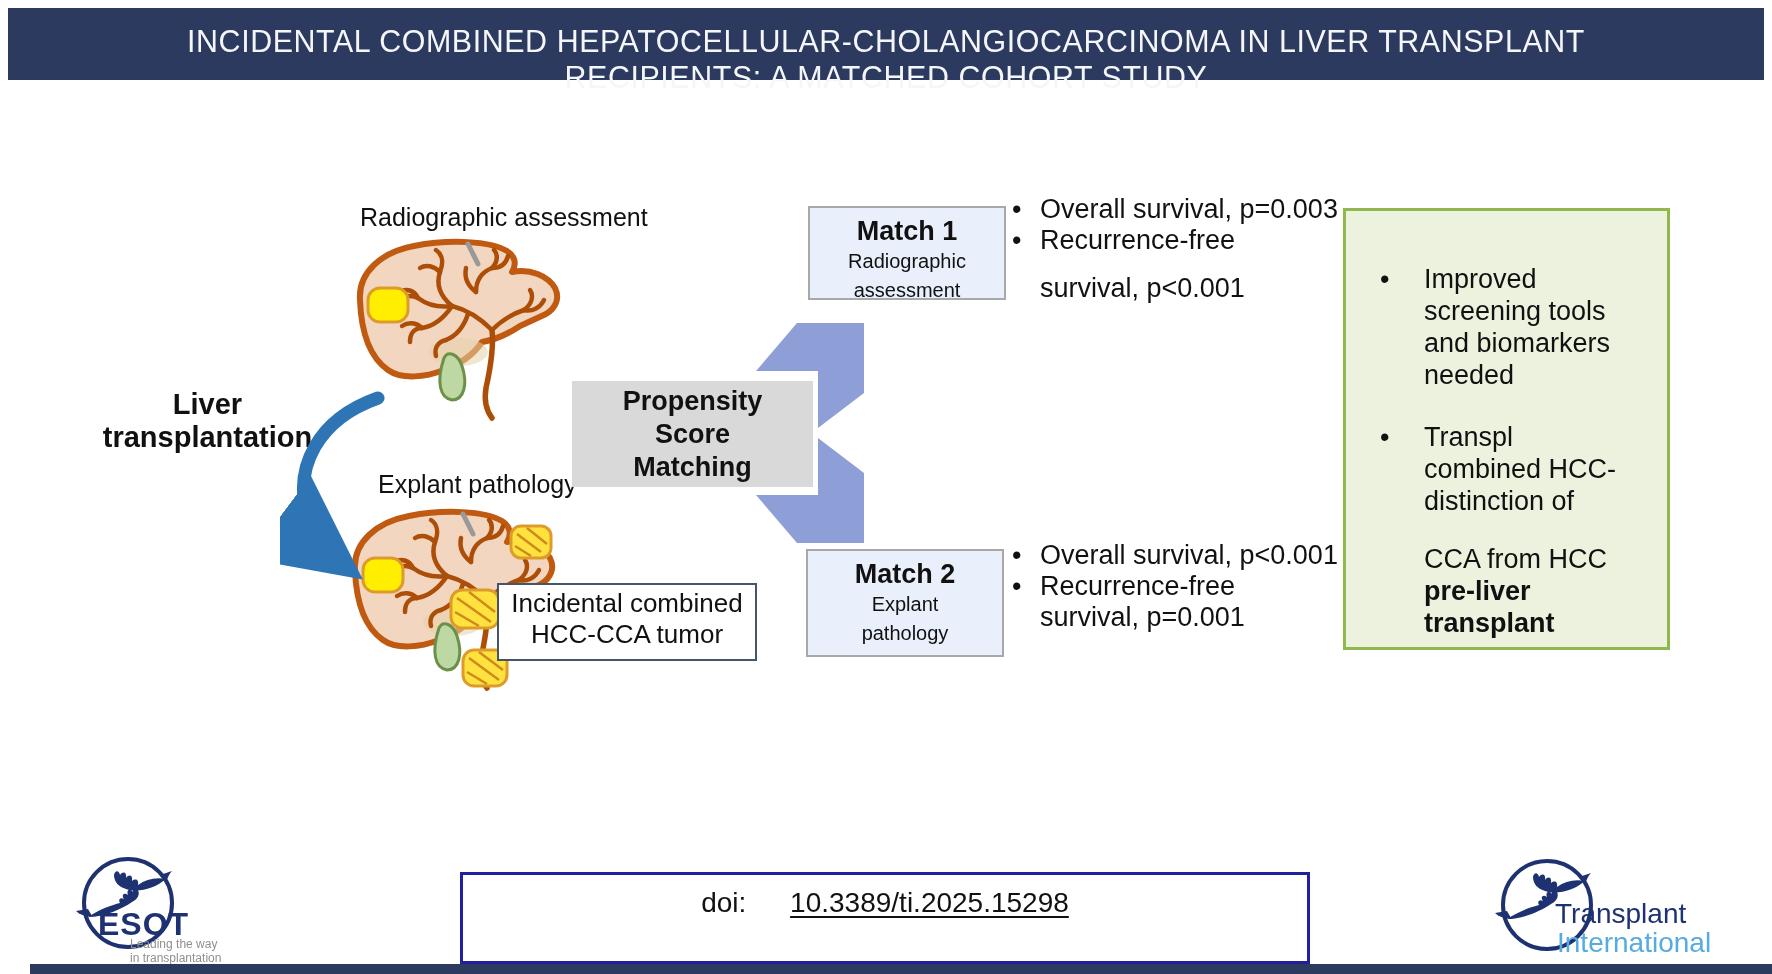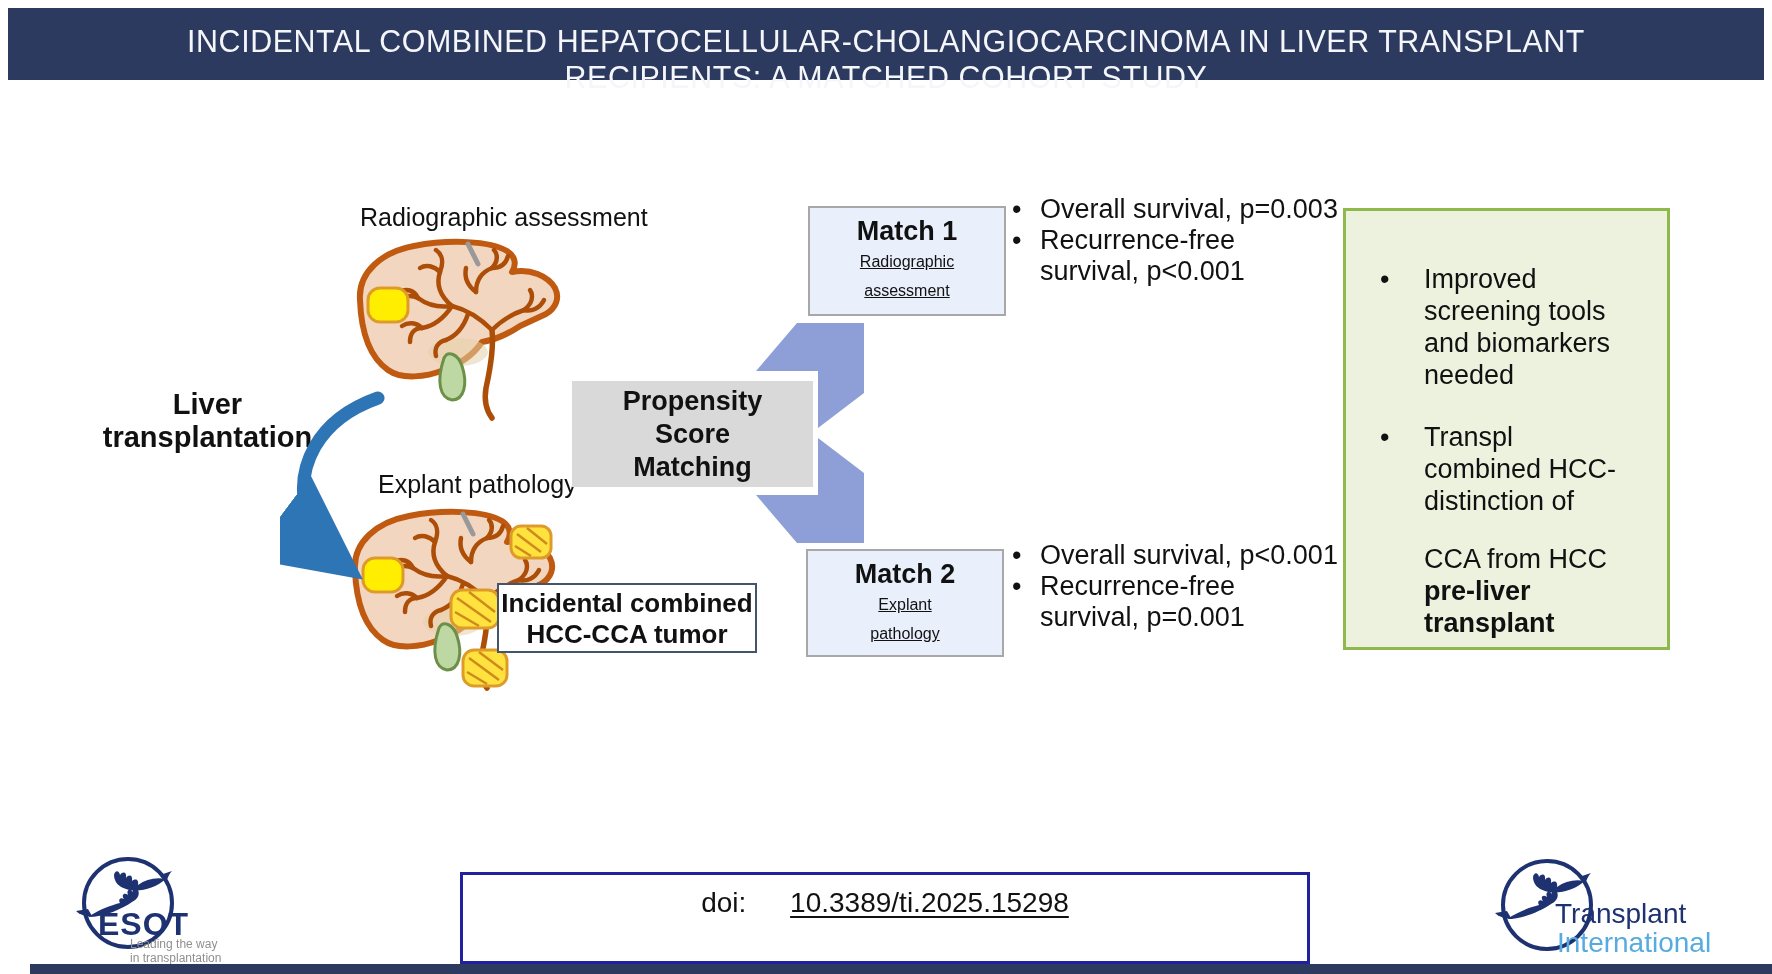--- a/index.html
+++ b/index.html
@@ -44,39 +44,39 @@
     background:var(--gray-box);color:var(--text-black);font-weight:bold;
     font-size:27px;line-height:33px;text-align:center;padding-top:4px;
   }
 
   .match-box{
     position:absolute;width:198px;background:var(--box-blue-fill);
     border:2px solid var(--box-border-gray);text-align:center;color:var(--text-black);
     padding-top:8px;
   }
   .match-box .mtitle{font-weight:bold;font-size:27px;line-height:31px;}
-  .match-box .msub{font-size:16px;line-height:29px;text-decoration:underline;}
+  .match-box .msub{font-size:20px;line-height:29px;}
 
   .bullets{position:absolute;width:350px;color:var(--text-black);}
   .bullets .bi{display:flex;font-size:27px;line-height:31px;}
   .bullets .dot{width:28px;flex:0 0 28px;}
   .bullets .bl{white-space:nowrap;}
 
   .green-box{
     position:absolute;left:1343px;top:208px;width:327px;height:442px;
     background:var(--green-fill);border:3px solid var(--green-border);
     padding:52px 0 0 34px;color:var(--text-black);
   }
   .green-box .gi{display:flex;font-size:27px;line-height:32px;margin-bottom:30px;}
   .green-box .dot{width:44px;flex:0 0 44px;}
 
   .incidental{
-    position:absolute;left:497px;top:583px;width:260px;height:70px;
+    position:absolute;left:497px;top:583px;width:260px;height:78px;
     background:#ffffff;border:2px solid var(--incidental-border);
-    text-align:center;color:var(--text-black);font-size:26px;line-height:31px;padding-top:3px;font-weight:bold;
+    text-align:center;color:var(--text-black);font-size:26px;line-height:31px;padding-top:3px;
   }
 
   .citation{
     position:absolute;left:460px;top:872px;width:850px;height:92px;
     background:#ffffff;border:3px solid var(--citation-border);
     text-align:center;color:var(--text-black);font-size:28px;padding-top:9px;
   }
   .citation .row{line-height:37px;}
   .citation .it{font-style:italic;}
   .citation .doi{text-decoration:underline;text-underline-offset:4px;margin-left:36px;}
@@ -174,35 +174,35 @@
     <div>Propensity</div>
     <div>Score</div>
     <div>Matching</div>
   </div>
 
   <svg class="abs" style="left:745px;top:310px;" width="150" height="290" viewBox="745 310 150 290">
     <polygon points="756,371 797,323 864,323 864,393 818,428 818,371" style="fill:var(--chevron-blue);"></polygon>
     <polygon points="756,495 797,543 864,543 864,473 818,438 818,495" style="fill:var(--chevron-blue);"></polygon>
   </svg>
 
-  <div class="match-box" style="left:808px;top:206px;height:110px;">
+  <div class="match-box" style="left:808px;top:206px;height:94px;">
     <div class="mtitle">Match 1</div>
     <div class="msub">Radiographic</div>
     <div class="msub">assessment</div>
   </div>
   <div class="bullets" style="left:1012px;top:194px;">
     <div class="bi">
       <span class="dot">•</span>
       <span class="bl">Overall survival, p=0.003</span>
     </div>
     <div class="bi">
       <span class="dot">•</span>
       <span>
         <span class="bl" style="display:block;">Recurrence-free</span>
-        <span class="bl" style="display:block;">survival, p&lt;0.001</span>
+        <span class="bl" style="display:block;margin-top:17px;">survival, p&lt;0.001</span>
       </span>
     </div>
   </div>
 
   <div class="match-box" style="left:806px;top:549px;height:108px;">
     <div class="mtitle">Match 2</div>
     <div class="msub">Explant</div>
     <div class="msub">pathology</div>
   </div>
   <div class="bullets" style="left:1012px;top:540px;">

